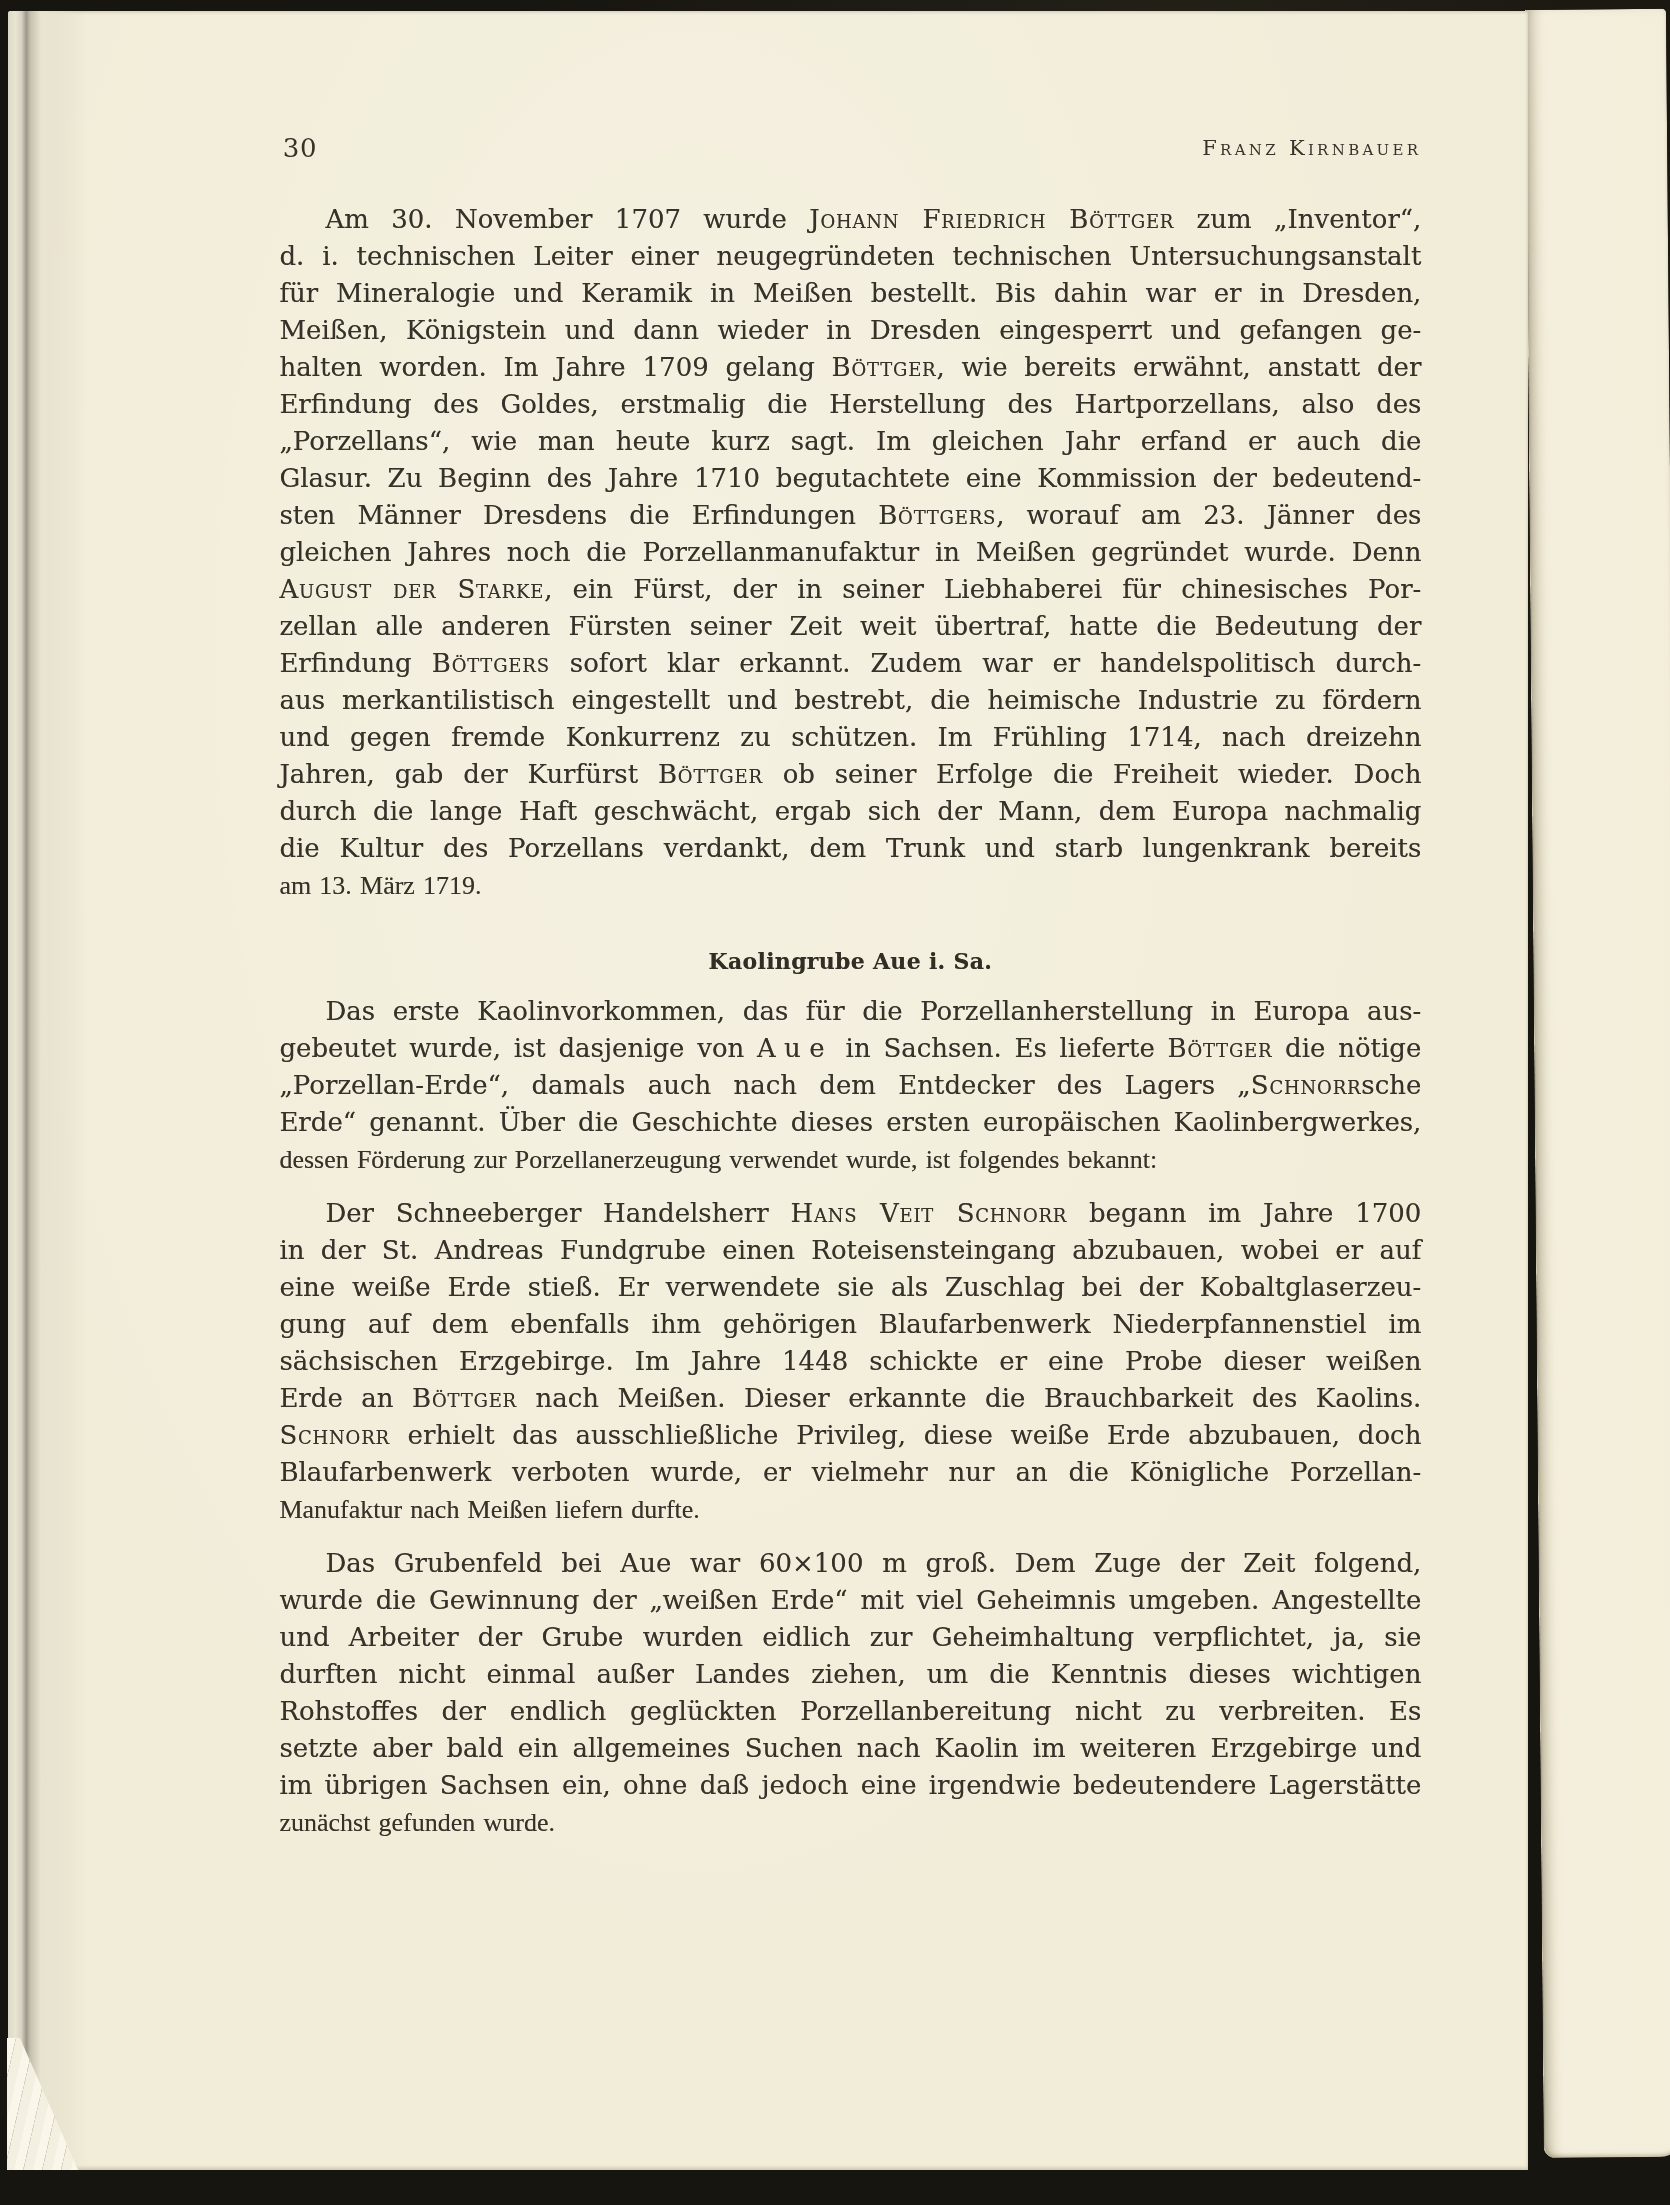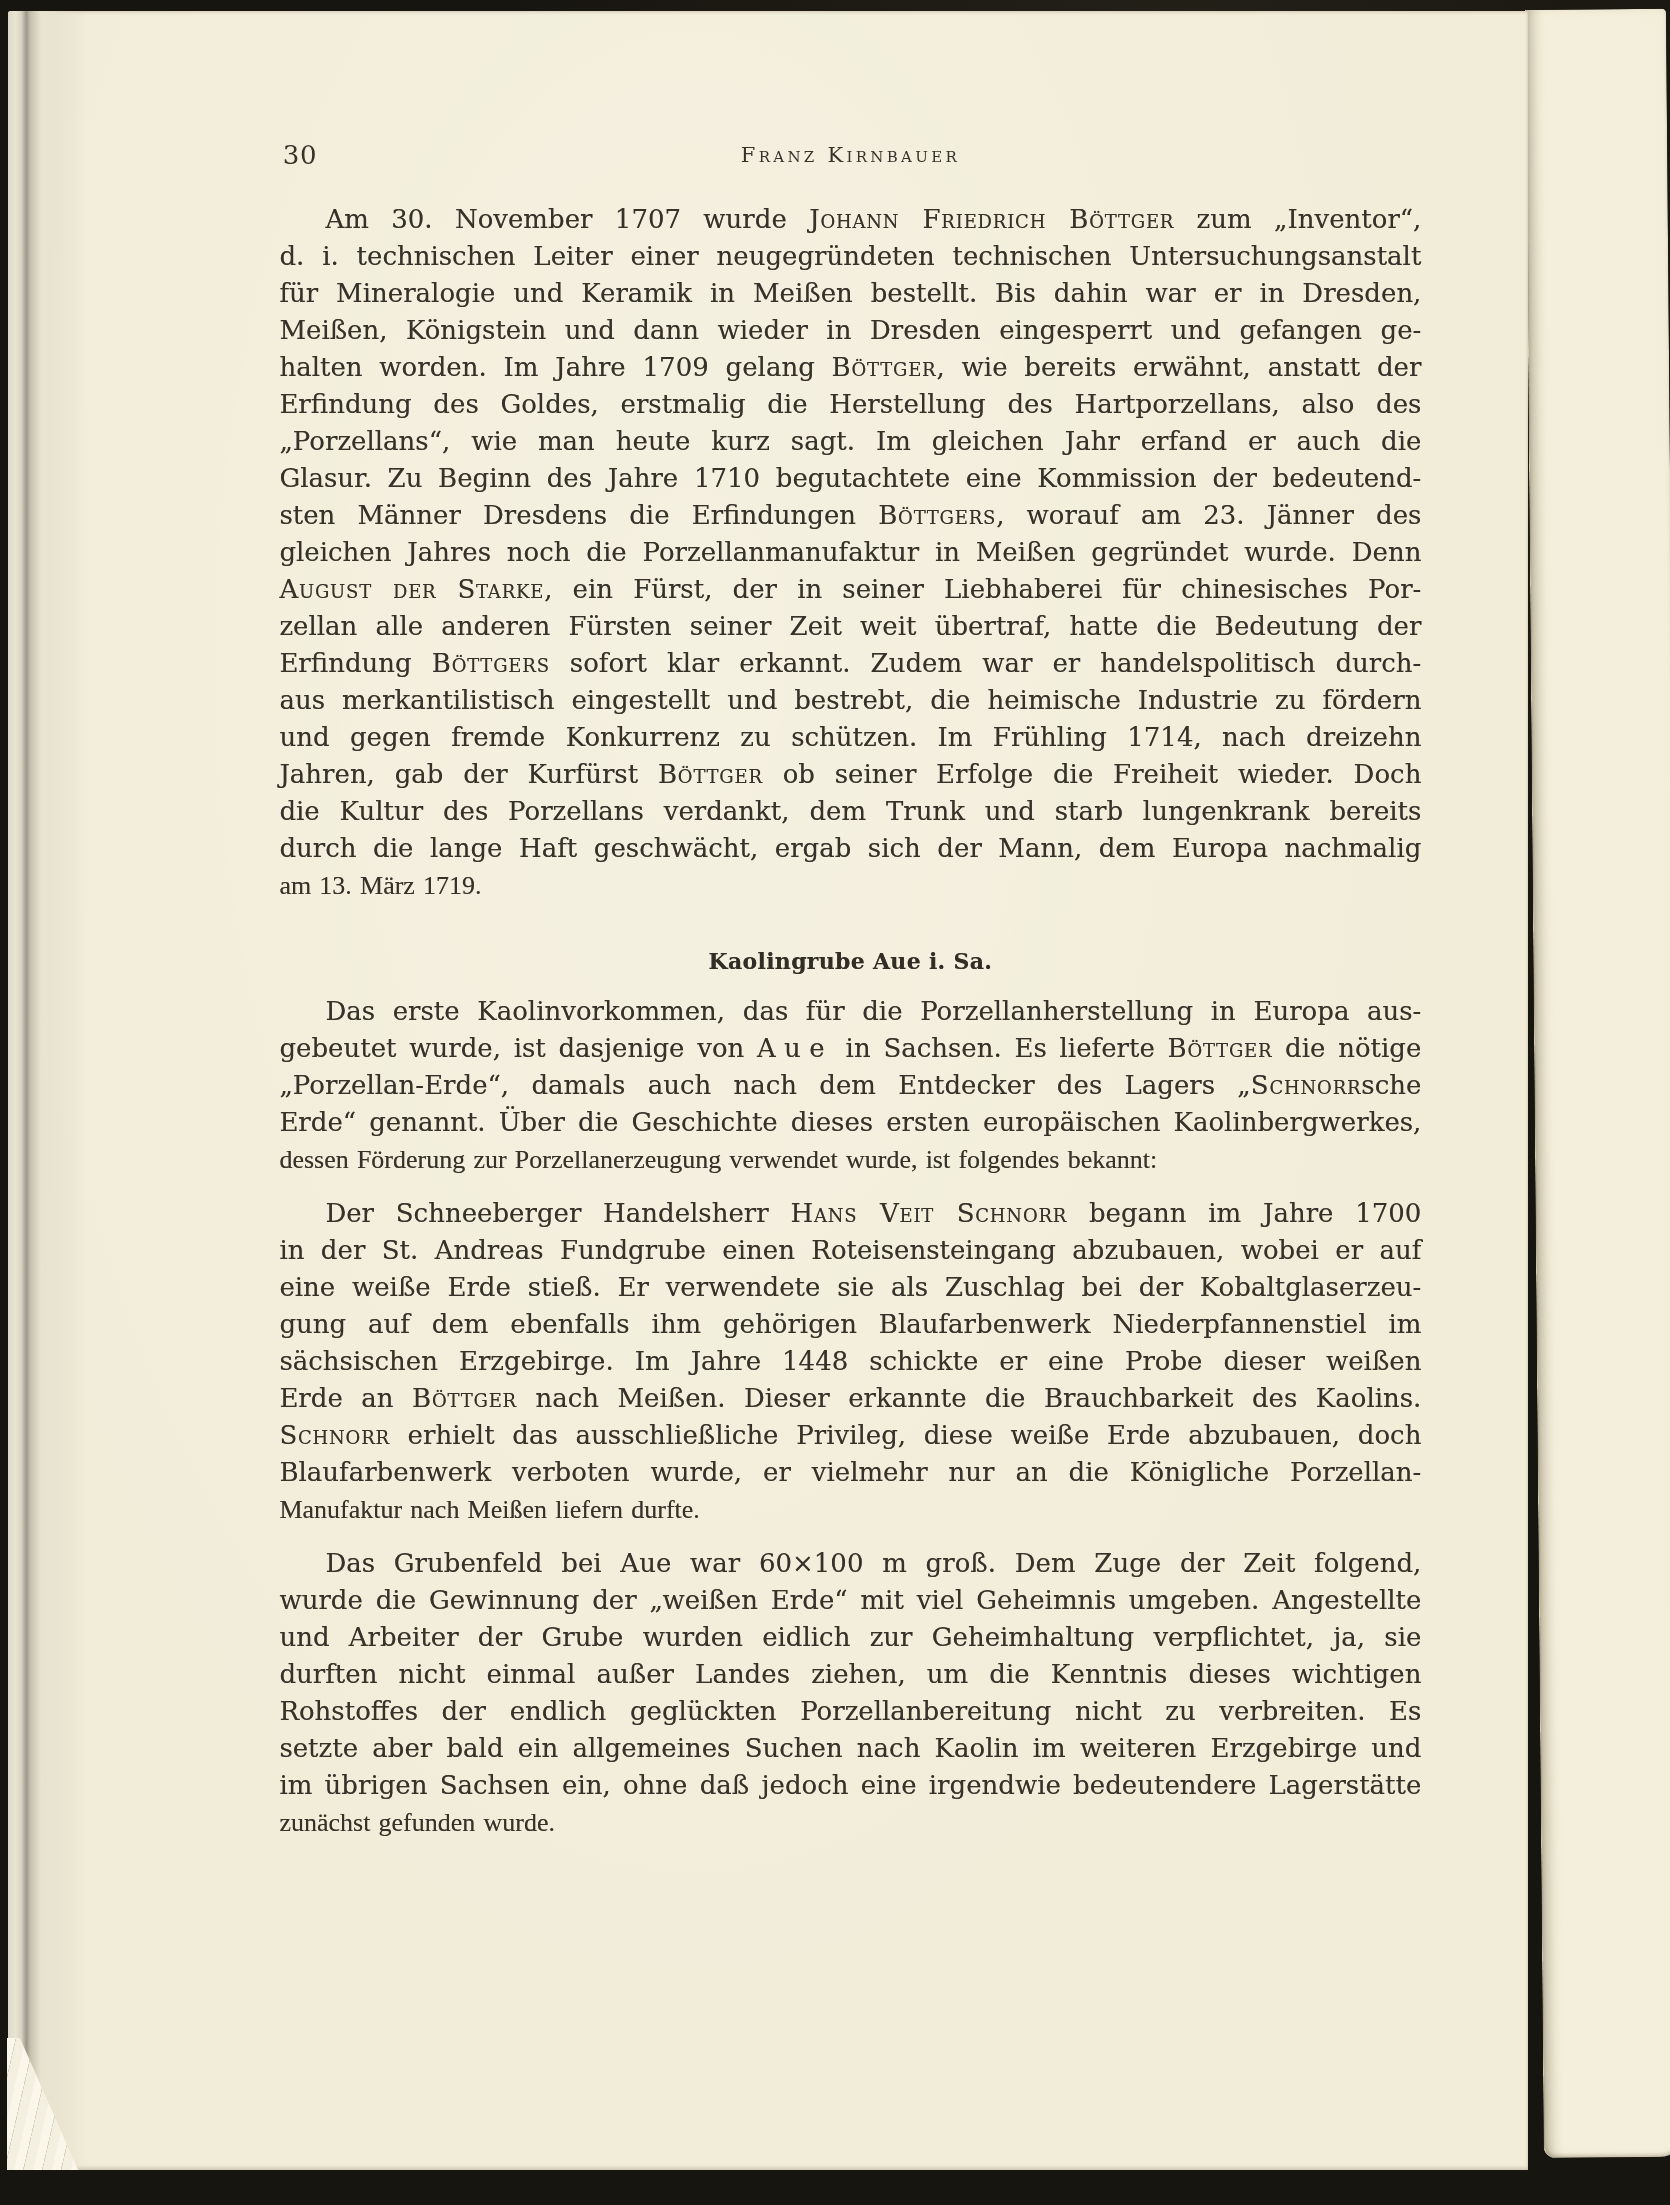--- a/index.html
+++ b/index.html
@@ -38,21 +38,21 @@
   .next-page{
     position:absolute;left:1525px;top:10px;width:140px;height:2148px;
     background:linear-gradient(90deg,#efe9d3 0,#f4efdc 18.4px,#f3eeda 100%);
     border-left:1.7px solid #d3ccb2;
     border-radius:0 4.2px 25px 11.7px;
     transform:rotate(-0.5deg);transform-origin:top left;
     box-shadow: inset 11.7px 0 13.4px -8.4px rgba(120,110,85,0.55), inset 0 -2.5px 3.3px rgba(110,100,80,0.3);
   }
   
   .text-area{position:absolute;left:271px;top:0;width:1142px;color:#36322a;}
-  .header-row{position:absolute;top:128px;left:0;width:100%;height:33px;text-align:center;line-height:33px;}
+  .header-row{position:absolute;top:121px;left:0;width:100%;height:33px;text-align:right;line-height:33px;}
   .page-num{position:absolute;left:3.3px;top:0;font-size:26px;letter-spacing:0.8px;}
   .running{display:inline-block;font-size:21px;font-variant:small-caps;letter-spacing:3.3px;}
   .body-text{position:absolute;top:190px;left:0;width:100%;}
   .line{
     font-size:26px;line-height:37px;word-spacing:1.7px;
     text-align:justify;text-align-last:justify;
     text-shadow:0 0 0.4px rgba(54,50,42,0.55);
   }
   .line.last{text-align-last:left;font-family:Liberation Serif, serif;}
   .line.first{text-indent:46px;}
@@ -89,22 +89,22 @@
             <div class="line">„Porzellans“, wie man heute kurz sagt. Im gleichen Jahr erfand er auch die</div>
             <div class="line">Glasur. Zu Beginn des Jahre 1710 begutachtete eine Kommission der bedeutend-</div>
             <div class="line">sten Männer Dresdens die Erfindungen <span class="sc">Böttgers</span>, worauf am 23. Jänner des</div>
             <div class="line">gleichen Jahres noch die Porzellanmanufaktur in Meißen gegründet wurde. Denn</div>
             <div class="line"><span class="sc">August der Starke</span>, ein Fürst, der in seiner Liebhaberei für chinesisches Por-</div>
             <div class="line">zellan alle anderen Fürsten seiner Zeit weit übertraf, hatte die Bedeutung der</div>
             <div class="line">Erfindung <span class="sc">Böttgers</span> sofort klar erkannt. Zudem war er handelspolitisch durch-</div>
             <div class="line">aus merkantilistisch eingestellt und bestrebt, die heimische Industrie zu fördern</div>
             <div class="line">und gegen fremde Konkurrenz zu schützen. Im Frühling 1714, nach dreizehn</div>
             <div class="line">Jahren, gab der Kurfürst <span class="sc">Böttger</span> ob seiner Erfolge die Freiheit wieder. Doch</div>
+            <div class="line">durch die lange Haft geschwächt, ergab sich der Mann, dem Europa nachmalig</div>
             <div class="line">die Kultur des Porzellans verdankt, dem Trunk und starb lungenkrank bereits</div>
-            <div class="line">durch die lange Haft geschwächt, ergab sich der Mann, dem Europa nachmalig</div>
             <div class="line last">am 13. März 1719.</div>
           </div>
           <div class="heading">Kaolingrube Aue i. Sa.</div>
           <div class="para">
             <div class="line first">Das erste Kaolinvorkommen, das für die Porzellanherstellung in Europa aus-</div>
             <div class="line">gebeutet wurde, ist dasjenige von <span class="sp">Aue</span> in Sachsen. Es lieferte <span class="sc">Böttger</span> die nötige</div>
             <div class="line">„Porzellan-Erde“, damals auch nach dem Entdecker des Lagers „<span class="sc">Schnorr</span>sche</div>
             <div class="line">Erde“ genannt. Über die Geschichte dieses ersten europäischen Kaolinbergwerkes,</div>
             <div class="line last">dessen Förderung zur Porzellanerzeugung verwendet wurde, ist folgendes bekannt:</div>
           </div>

